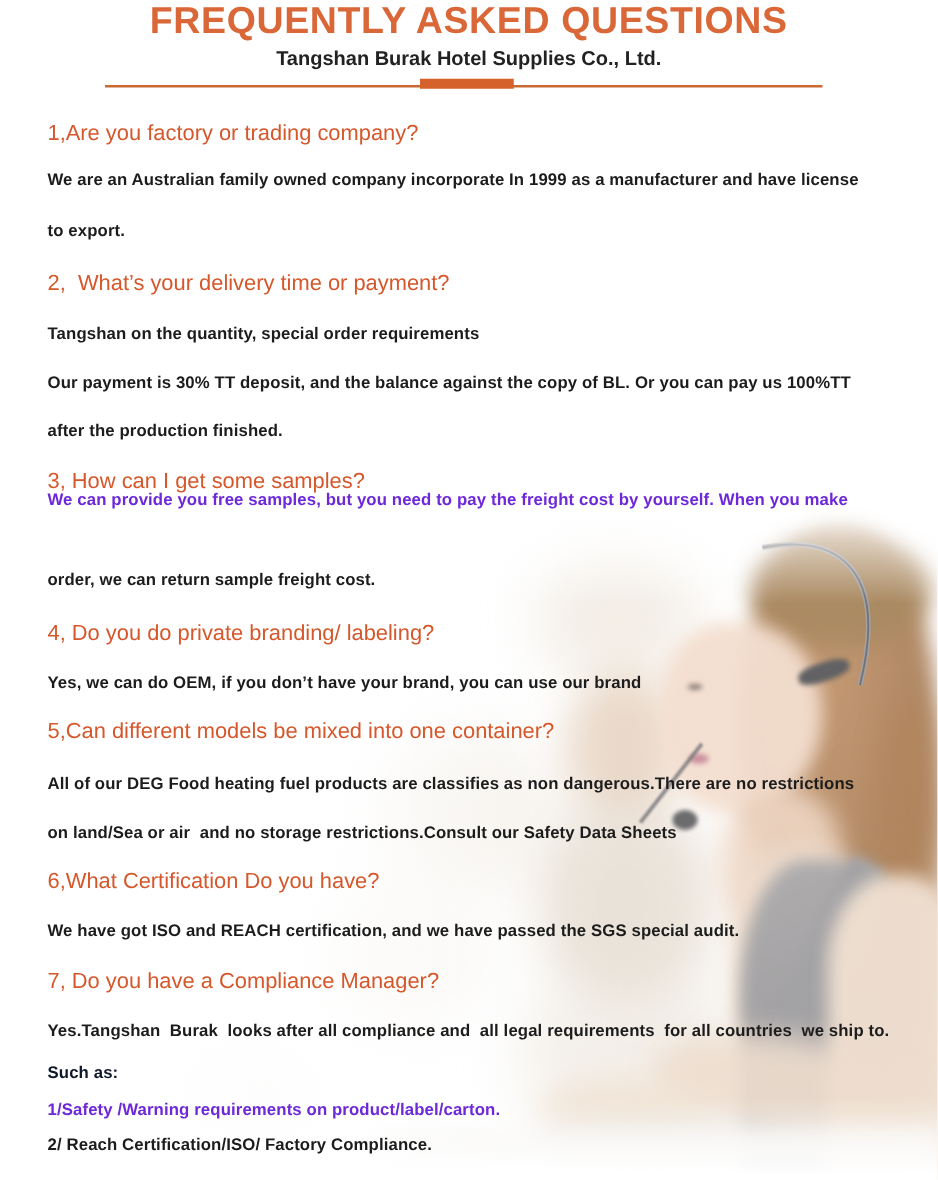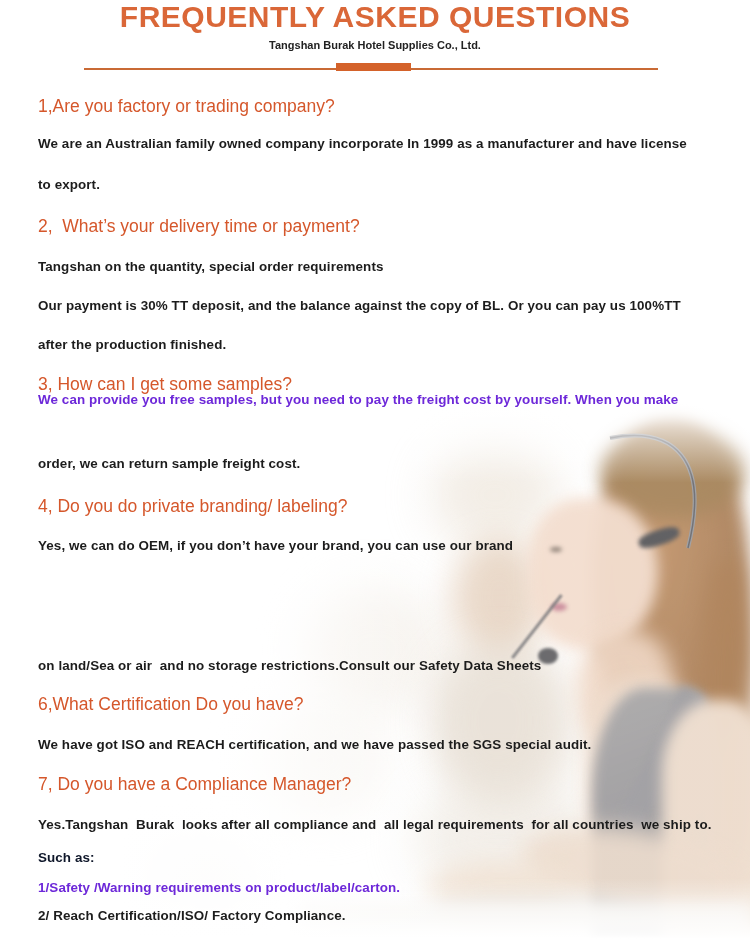--- a/index.html
+++ b/index.html
@@ -15,21 +15,21 @@
   .fade-box { position:absolute; left:0; top:395px; width:750px; height:549px; }
 
   
   .text-layer { position:absolute; inset:0; z-index:2; }
   .page-title {
     position:absolute; top:1px; left:0; width:100%; text-align:center;
     font-size:30px; font-weight:bold; letter-spacing:0.5px; line-height:1.05;
   }
   .company {
     position:absolute; top:39px; left:0; width:100%; text-align:center;
-    font-size:11px; font-weight:bold; color:#222;
+    font-size:16px; font-weight:bold; color:#222;
   }
   .divider-line { position:absolute; top:68px; left:84px; width:574px; height:2px; }
   .divider-accent { position:absolute; top:63px; left:336px; width:75px; height:8px; }
   .q {
     position:absolute; left:38px; font-size:17.5px; font-weight:normal;
     white-space:pre; line-height:1.15;
   }
   .a {
     position:absolute; left:38px; font-size:13.4px; font-weight:bold;
     color:#1c1c1c; white-space:pre; line-height:1.15; letter-spacing:0.1px;
@@ -101,20 +101,22 @@
     <div class="a" style="top: 298px; color: rgb(28, 28, 28);">Our payment is 30% TT deposit, and the balance against the copy of BL. Or you can pay us 100%TT</div>
     <div class="a" style="top: 337px; color: rgb(28, 28, 28);">after the production finished.</div>
 
     <div class="q" style="top: 374px; color: rgb(213, 87, 43);">3, How can I get some samples?</div>
     <div class="a" style="top: 392px; color: #6d28d9;">We can provide you free samples, but you need to pay the freight cost by yourself. When you make</div>
     <div class="a" style="top: 456px; color: rgb(28, 28, 28);">order, we can return sample freight cost.</div>
 
     <div class="q" style="top: 496px; color: rgb(213, 87, 43);">4, Do you do private branding/ labeling?</div>
     <div class="a" style="top: 538px; color: rgb(28, 28, 28);">Yes, we can do OEM, if you don’t have your brand, you can use our brand</div>
 
+    <div class="q" style="top: 574px; color: rgb(213, 87, 43);">5,Can different models be mixed into one container?</div>
+    <div class="a" style="top: 619px; color: rgb(28, 28, 28);">All of our DEG Food heating fuel products are classifies as non dangerous.There are no restrictions</div>
     <div class="a" style="top: 658px; color: rgb(28, 28, 28);">on land/Sea or air  and no storage restrictions.Consult our Safety Data Sheets</div>
 
     <div class="q" style="top: 694px; color: rgb(213, 87, 43);">6,What Certification Do you have?</div>
     <div class="a" style="top: 737px; color: rgb(28, 28, 28);">We have got ISO and REACH certification, and we have passed the SGS special audit.</div>
 
     <div class="q" style="top: 774px; color: rgb(213, 87, 43);">7, Do you have a Compliance Manager?</div>
     <div class="a" style="top: 817px; color: rgb(28, 28, 28);">Yes.Tangshan  Burak  looks after all compliance and  all legal requirements  for all countries  we ship to.</div>
     <div class="a" style="top: 850px; color: #0f172a;">Such as:</div>
     <div class="a" style="top: 880px; color: #6d28d9;">1/Safety /Warning requirements on product/label/carton.</div>
     <div class="a" style="top: 908px; color: rgb(28, 28, 28);">2/ Reach Certification/ISO/ Factory Compliance.</div>

